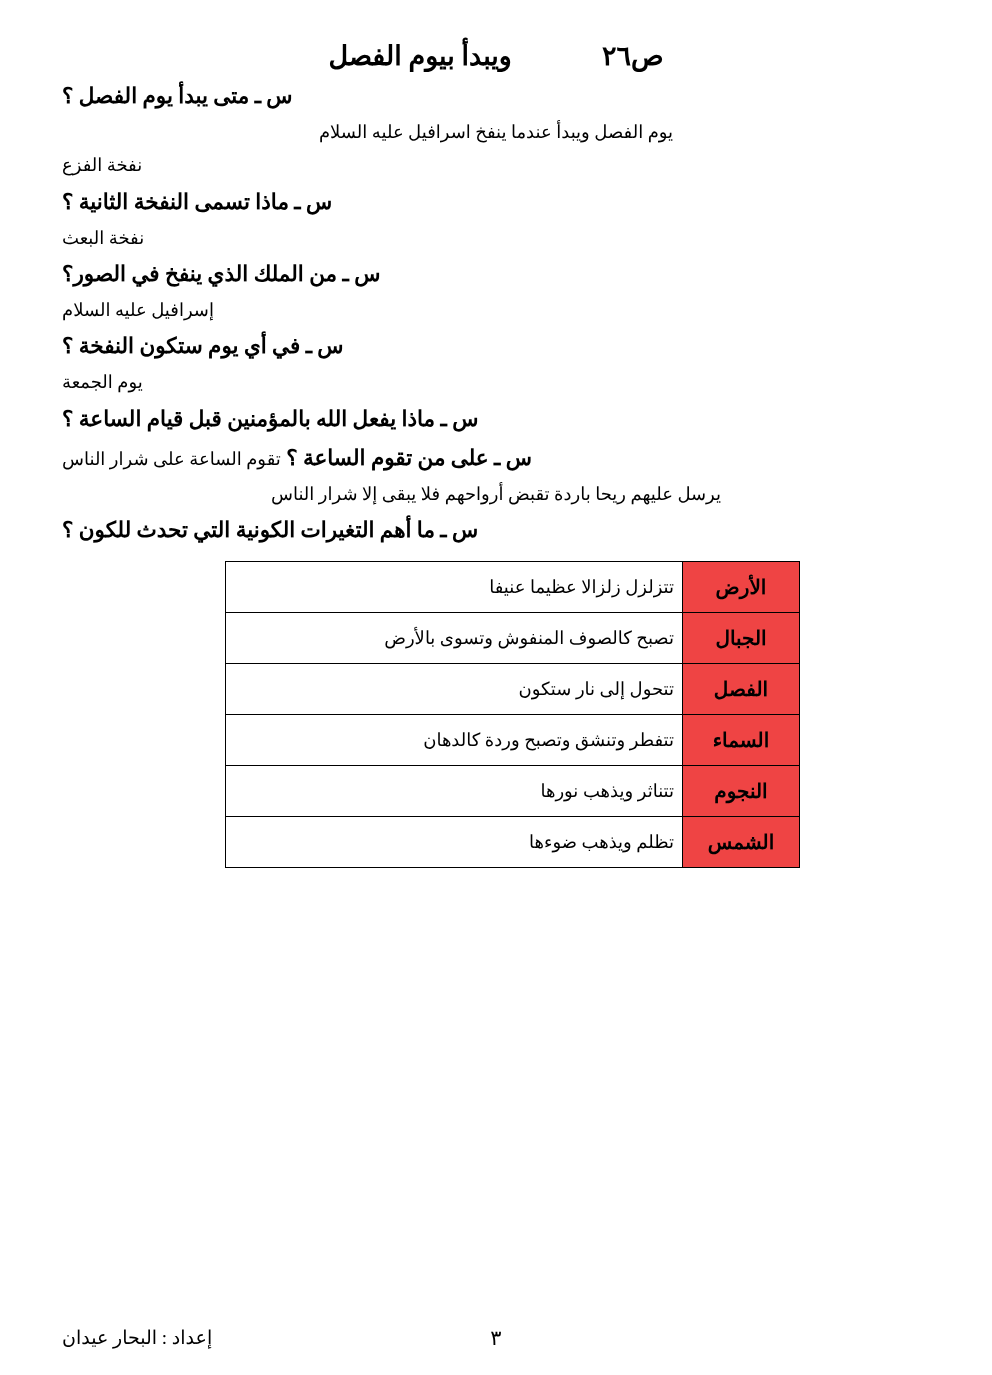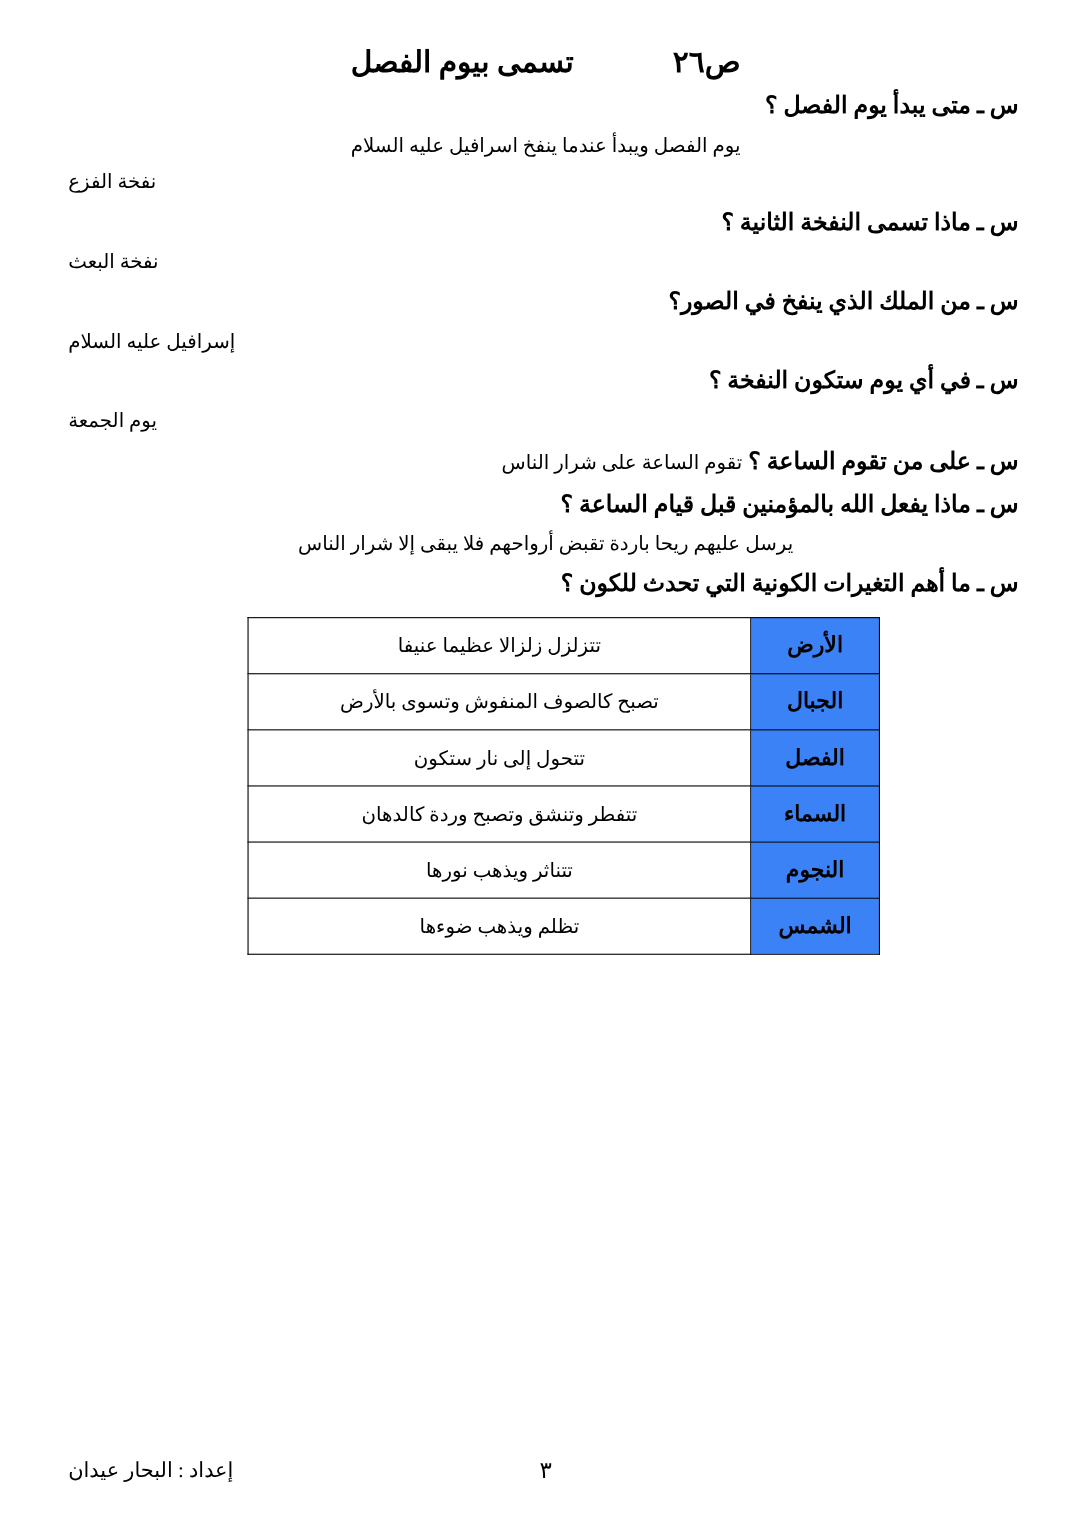--- a/index.html
+++ b/index.html
@@ -36,21 +36,21 @@
     font-weight: bold;
     letter-spacing: 0;
   }
   .title-page {
     font-size: 27px;
     font-weight: bold;
   }
   .q {
     font-size: 21.5px;
     font-weight: bold;
-    text-align: right;
+    text-align: left;
     margin: 10px 4px 0 0;
     line-height: 1.35;
   }
   .q .inline-answer {
     font-weight: normal;
     font-size: 18px;
   }
   .a {
     font-size: 18px;
     font-weight: normal;
@@ -72,25 +72,24 @@
     border: 1px solid #000000;
     height: 46px;
     padding: 2px 8px;
     vertical-align: middle;
   }
   td.label {
     width: 100px;
     font-weight: bold;
     font-size: 20px;
     text-align: center;
-    background: #3b82f6;
+    background: #ef4444;
   }
   td.value {
     font-size: 18px;
-    text-align: center;
   }
   .footer {
     position: absolute;
     bottom: 26px;
     left: 62px;
     right: 62px;
     display: flex;
     flex-direction: row;
     justify-content: space-between;
     align-items: baseline;
@@ -109,44 +108,44 @@
   }
   .footer .spacer { visibility: hidden; }
 </style>
 </head>
 <body>
 
 <div class="page">
 
   <div class="title-row">
     <span class="title-page">ص٢٦</span>
-    <span class="title-main">تسمى بيوم الفصل</span>
+    <span class="title-main">ويبدأ بيوم الفصل</span>
   </div>
 
   <div class="q">س ـ متى يبدأ يوم الفصل ؟</div>
   <div class="a center-ish">يوم الفصل ويبدأ عندما ينفخ اسرافيل  عليه السلام</div>
 
   <div class="a">نفخة الفزع</div>
 
   <div class="q">س ـ ماذا تسمى النفخة الثانية ؟</div>
   <div class="a">نفخة البعث</div>
 
   <div class="q">س ـ من الملك الذي ينفخ في الصور؟</div>
   <div class="a">إسرافيل عليه السلام</div>
 
 
   <div class="q">س ـ في أي يوم ستكون النفخة ؟</div>
   <div class="a">يوم الجمعة</div>
 
+  <div class="q">س ـ ماذا يفعل الله بالمؤمنين قبل قيام الساعة ؟</div>
+
   <div class="q">
     <span>س ـ على من تقوم الساعة ؟</span>
     <span class="inline-answer">تقوم الساعة على شرار الناس</span>
   </div>
-
-  <div class="q">س ـ ماذا يفعل الله بالمؤمنين قبل قيام الساعة ؟</div>
   <div class="a center-ish">يرسل عليهم ريحا باردة تقبض أرواحهم فلا يبقى إلا شرار الناس</div>
 
   <div class="q">س ـ ما أهم التغيرات الكونية التي تحدث للكون ؟</div>
 
   <table class="cosmic">
     <tbody>
       <tr>
         <td class="label">الأرض</td>
         <td class="value">تتزلزل زلزالا عظيما عنيفا</td>
       </tr>

